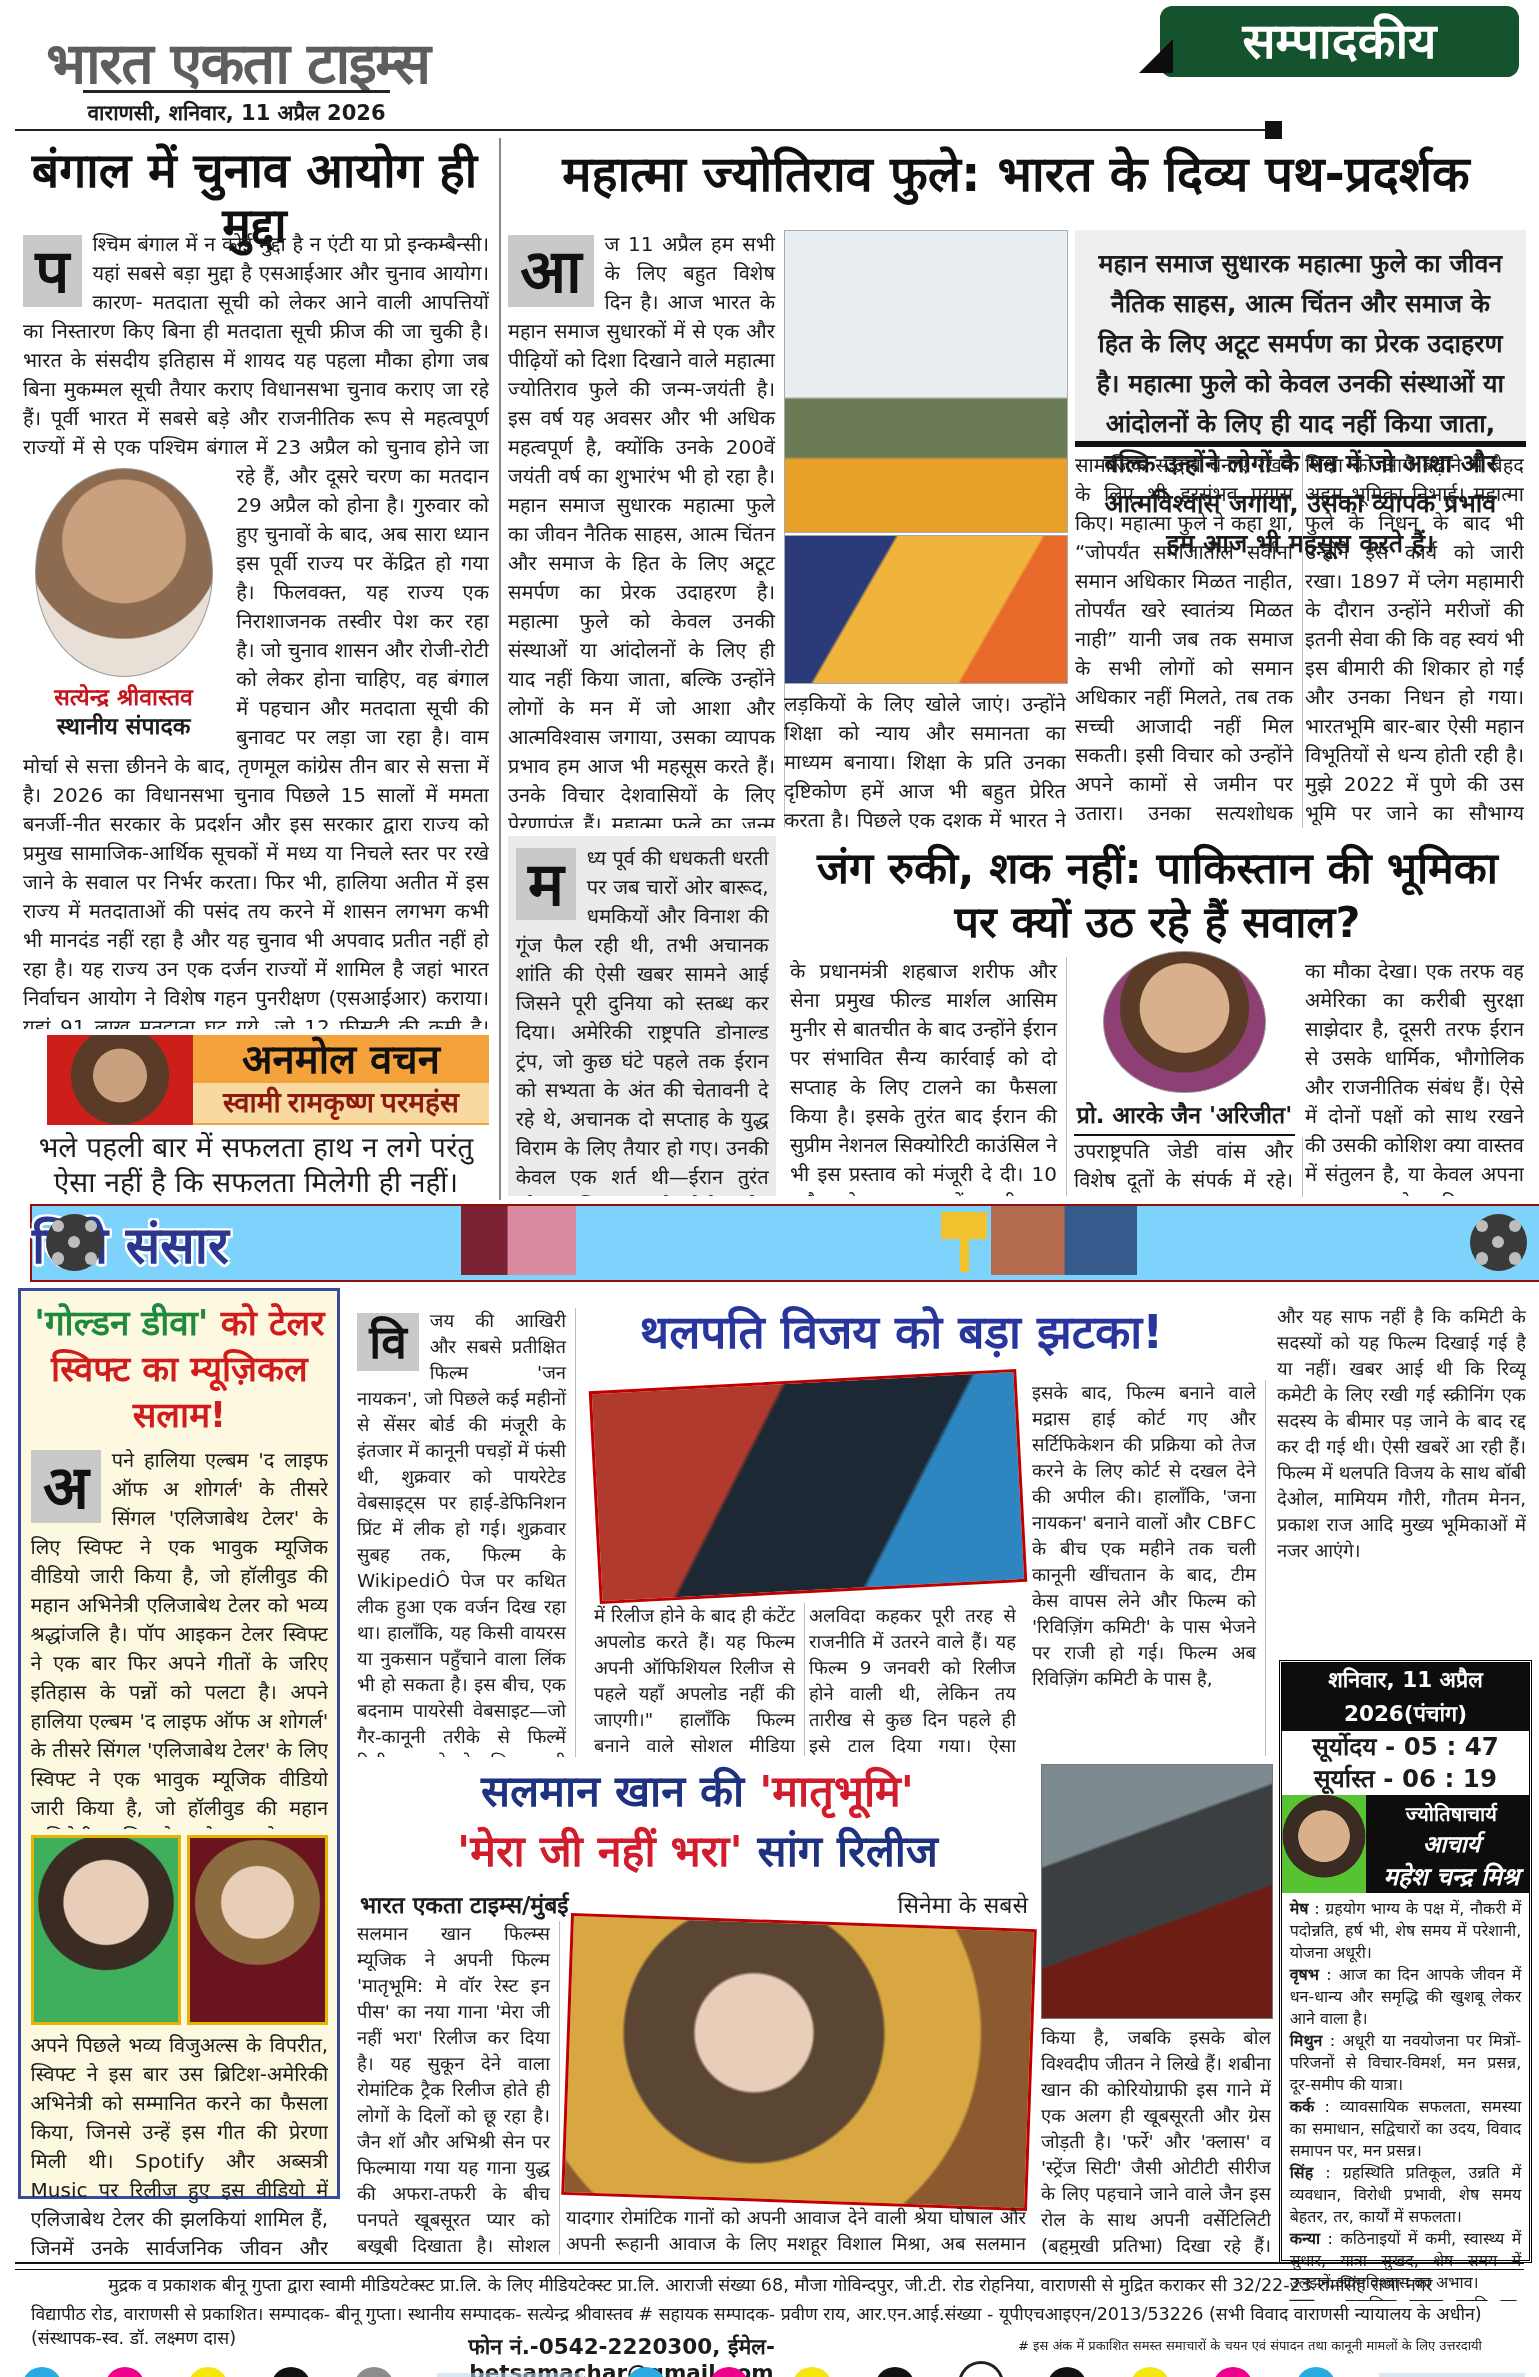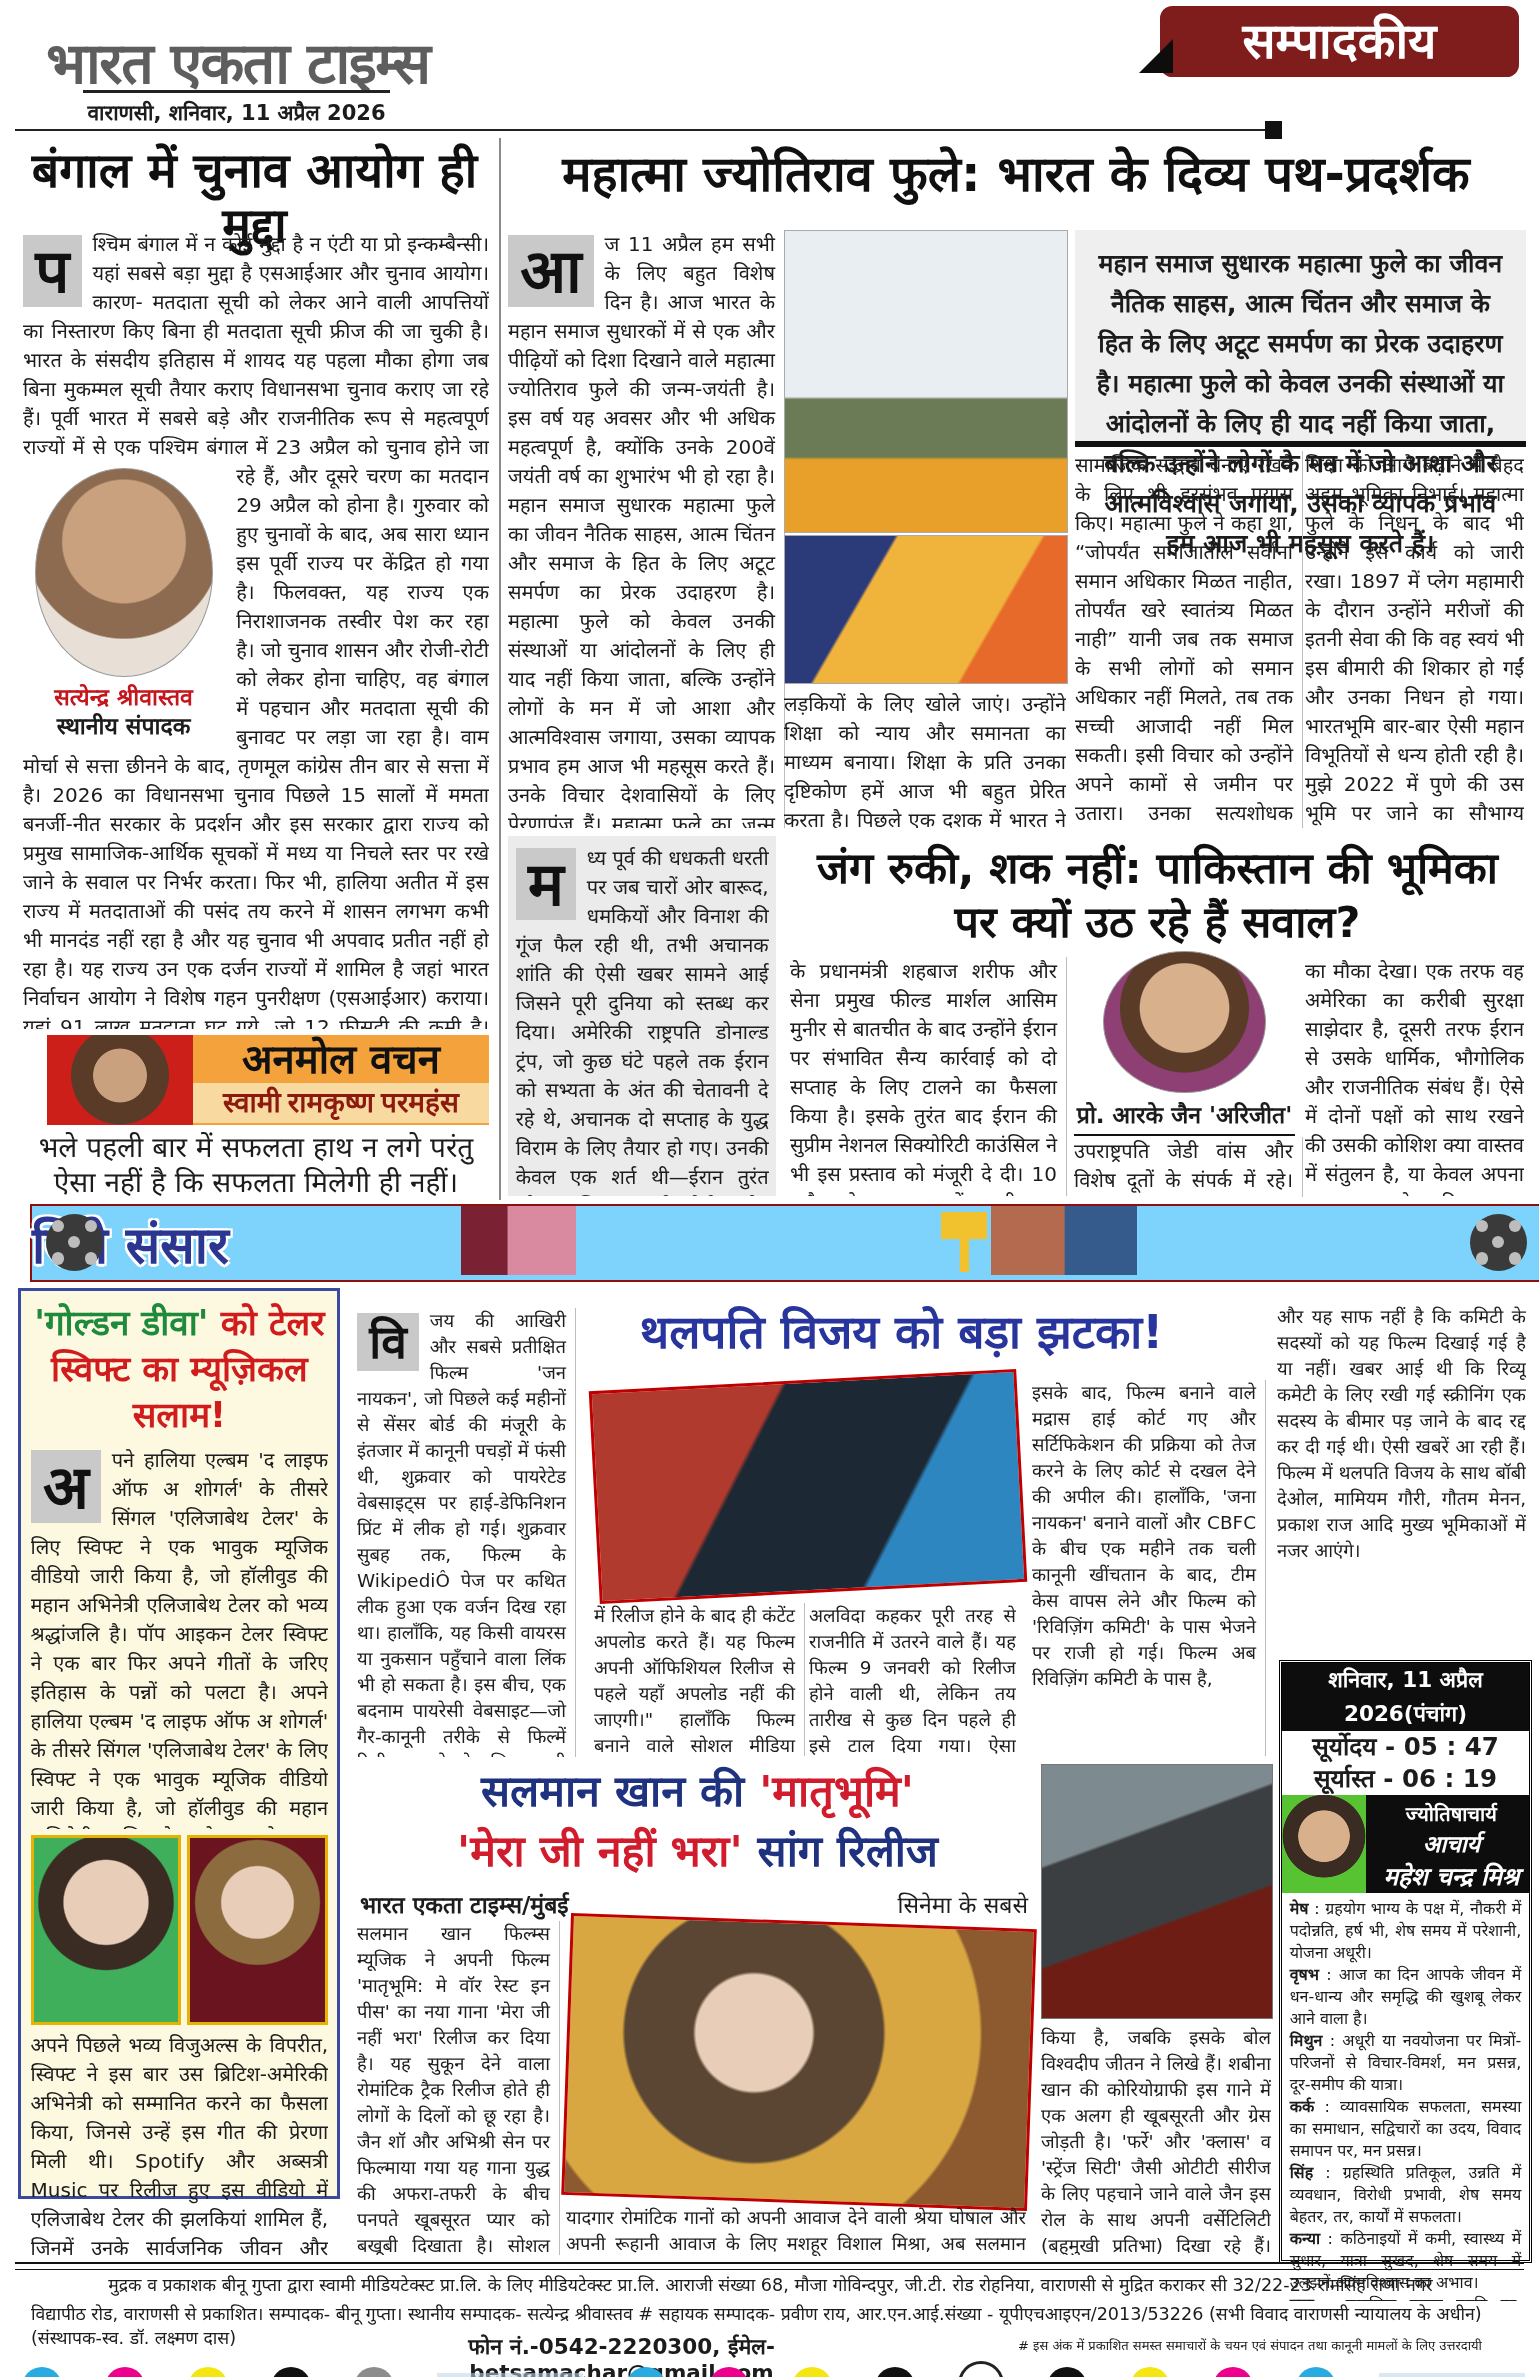--- a/index.html
+++ b/index.html
@@ -16,21 +16,21 @@
   .colsep{border-right:0.8px solid #bdbdbd;padding-right:9.2px;}
   .photo{background:#d8d8d8;}
   .oval{border-radius:50%;}
   .regdot{display:inline-block;width:40px;height:40px;border-radius:50%;margin:0 21.5px;}
   .regbar{display:inline-block;width:146px;height:34px;margin:0 21.5px;opacity:.55;}
   .standfirst{background:#efefef;border-bottom:6.1px solid #111;font-weight:bold;
               font-size:25px;line-height:40px;text-align:center;padding:14px 18.4px;}
   .rashi{font-size:16px;line-height:22px;text-align:justify;}
   .rashi b{font-weight:bold;}
   .blackcard{background:#0d0d0d;color:#fff;}
-  .tag{background:#7f1d1d;color:#fff;border-radius:12.3px;font-weight:bold;text-align:center;}
+  .tag{background:#14532d;color:#fff;border-radius:12.3px;font-weight:bold;text-align:center;}
   .tag:after{content:"";position:absolute;left:-21.5px;bottom:4.6px;border:17px solid transparent;
              border-right-color:#0d0d0d;border-bottom-color:#0d0d0d;}
   .banner-title{color:#2b3690;font-weight:bold;
       text-shadow:-2.3px -2.3px 0 #fff,2.3px -2.3px 0 #fff,-2.3px 2.3px 0 #fff,2.3px 2.3px 0 #fff,0 3.1px 0 #fff;}
   .reel{width:57px;height:57px;border-radius:50%;background:#3a3a3a;position:relative;}
   .reel i{position:absolute;width:12.3px;height:12.3px;border-radius:50%;background:#bdbdbd;}
 </style>
 </head>
 <body>
 

